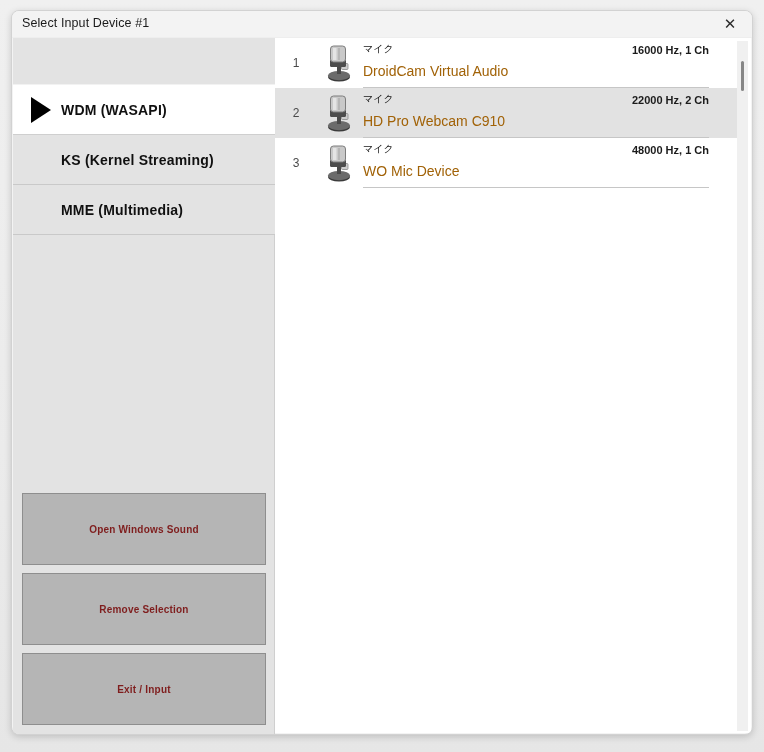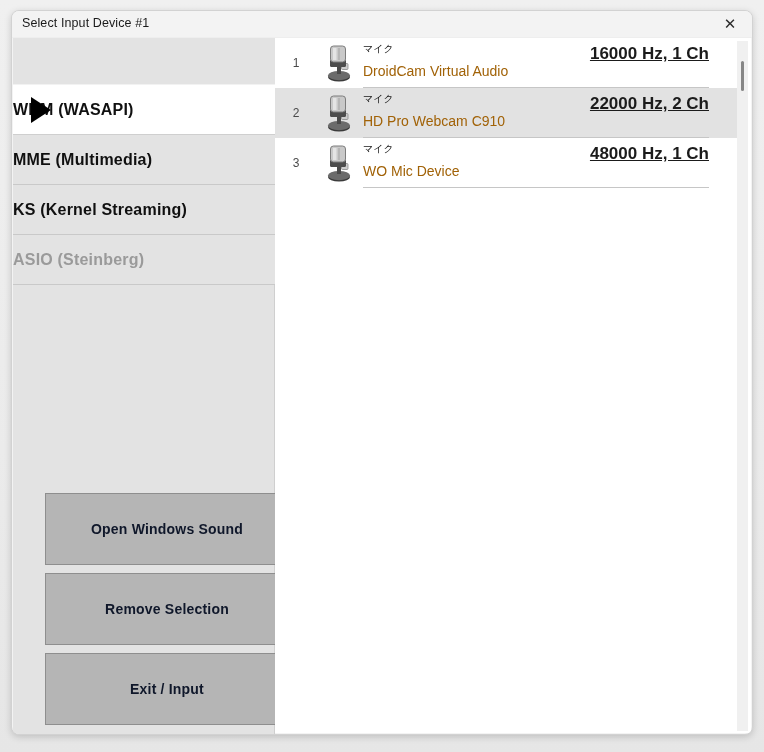--- a/index.html
+++ b/index.html
@@ -107,21 +107,22 @@
   .api-item.disabled .api-label { color: #9a9a9a; }
   .api-marker {
     position: absolute;
     left: 18px;
     width: 0; height: 0;
     border-top: 13px solid transparent;
     border-bottom: 13px solid transparent;
     border-left: 20px solid #000000;
   }
   .api-label {
-    font-size: 16px;
+    margin-left: 48px;
+    font-size: 14px;
     font-weight: bold;
     color: #101010;
     letter-spacing: 0.2px;
   }
 
   
   #actions {
     position: absolute;
     left: 9px;
     bottom: 10px;
@@ -129,27 +130,26 @@
   }
   .action-button {
     width: 244px;
     height: 72px;
     margin-bottom: 8px;
     background: #b5b5b5;
     border: 1px solid #8e8e8e;
     display: flex;
     align-items: center;
     justify-content: center;
-    font-size: 14px;
+    font-size: 10px;
     font-weight: bold;
-    color: #0f172a;
+    color: #7f1d1d;
     letter-spacing: 0.2px;
     box-sizing: border-box;
     cursor: default;
-    margin-left: 23px;
   }
   .action-button:last-child { margin-bottom: 0; }
 
   
   #device-panel {
     position: absolute;
     left: 263px;
     top: 27px;
     right: 1px;
     bottom: 1px;
@@ -205,25 +205,24 @@
     position: absolute;
     left: 0;
     top: 25px;
     font-size: 14px;
     color: #a16207;
   }
   .device-format {
     position: absolute;
     right: 0;
     top: 6px;
-    font-size: 17px;
+    font-size: 11px;
     font-weight: bold;
     color: #1b1b1b;
     white-space: nowrap;
-    text-decoration: underline;
   }
 
   
   #scrollbar-track {
     position: absolute;
     right: 3px;
     top: 3px;
     width: 11px;
     height: 690px;
     background: #f0f0f0;
@@ -253,27 +252,24 @@
     </div>
 
     <div id="sidebar">
       <div id="api-list">
         <div id="api-spacer"></div>
       <div class="api-item selected">
             <div class="api-marker"></div>
             <span class="api-label">WDM (WASAPI)</span>
           </div>
           <div class="api-item">
+            <span class="api-label">KS (Kernel Streaming)</span>
+          </div>
+          <div class="api-item">
             <span class="api-label">MME (Multimedia)</span>
-          </div>
-          <div class="api-item">
-            <span class="api-label">KS (Kernel Streaming)</span>
-          </div>
-          <div class="api-item disabled">
-            <span class="api-label">ASIO (Steinberg)</span>
           </div>
         </div>
       <div id="actions">
           <div class="action-button">
             <span>Open Windows Sound</span>
           </div>
           <div class="action-button">
             <span>Remove Selection</span>
           </div>
           <div class="action-button">

